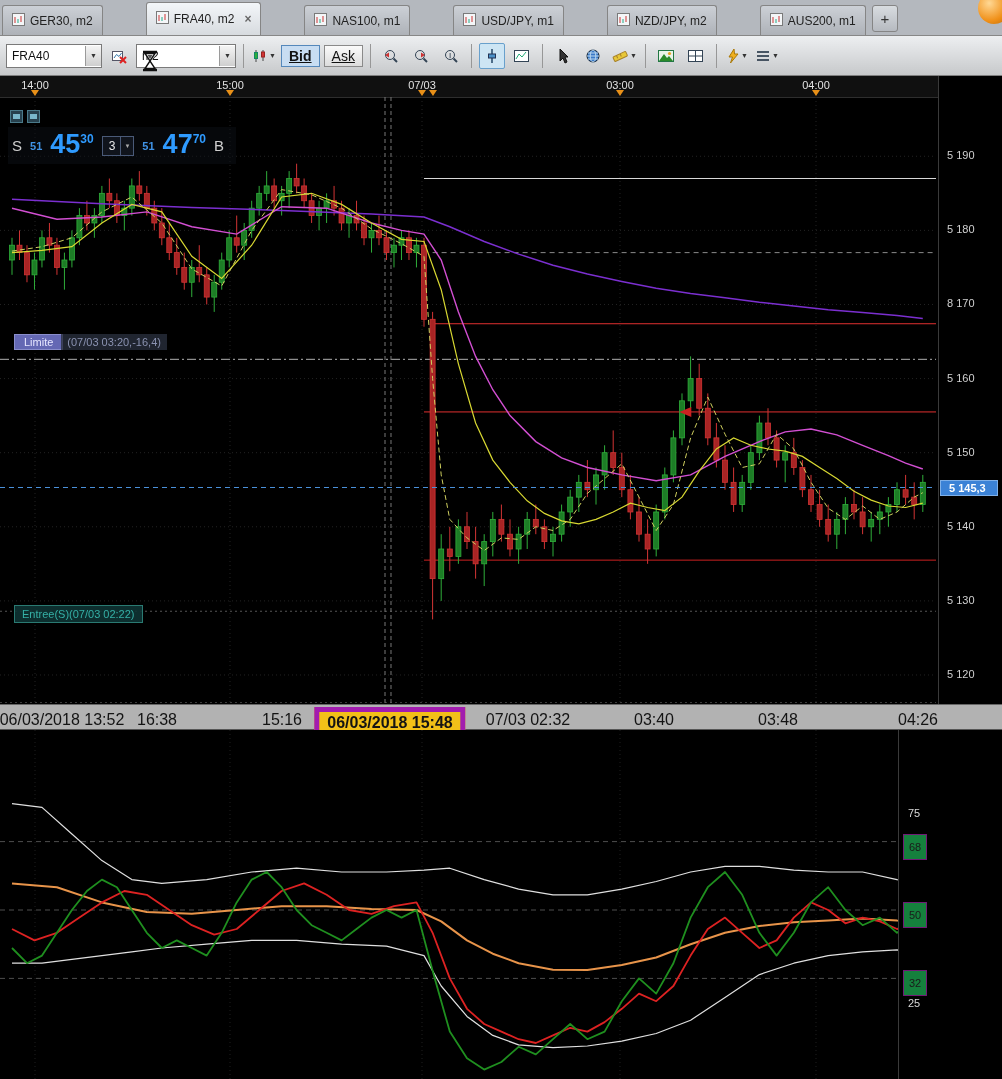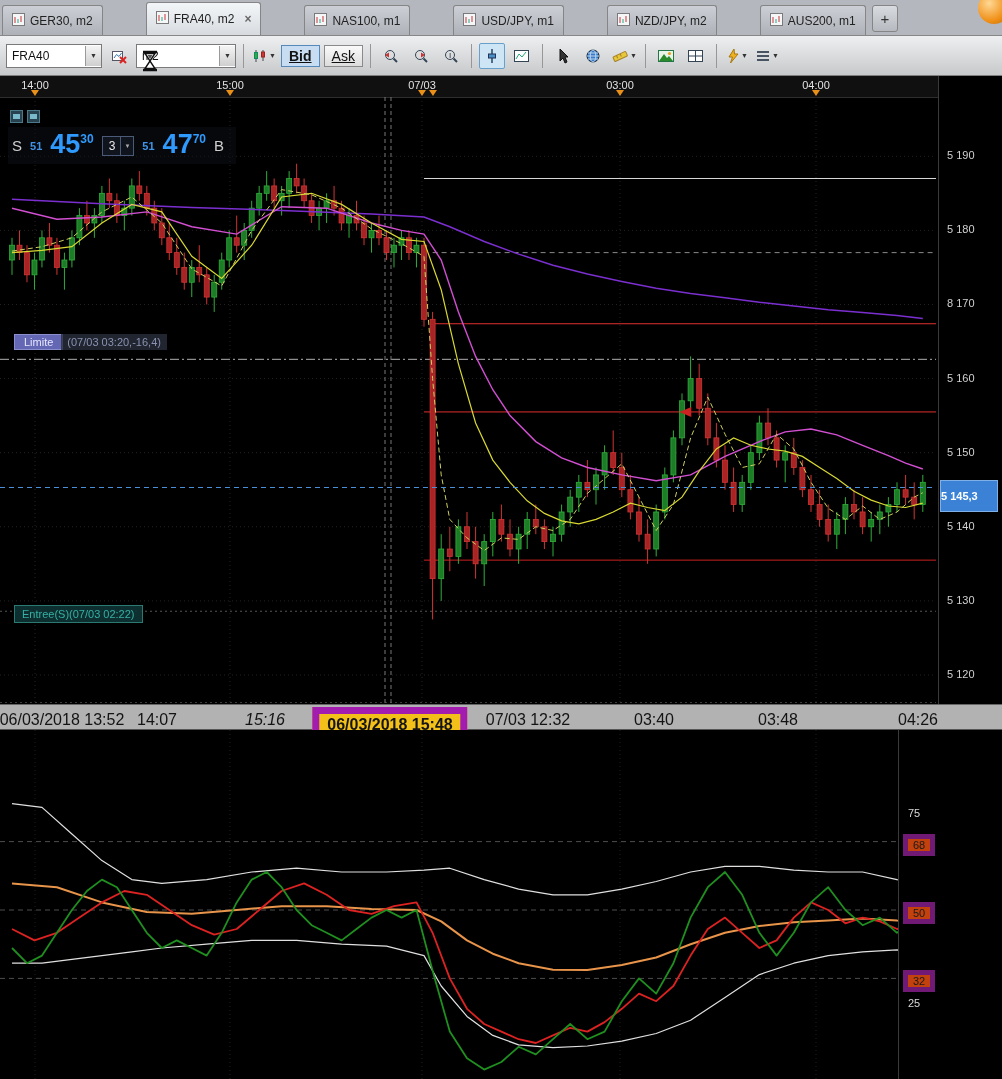--- a/index.html
+++ b/index.html
@@ -41,22 +41,22 @@
 
   
   .chart-wrap{position:absolute;left:0;top:76px;width:1002px;height:628px;background:#000;}
   .top-axis{position:absolute;left:0;top:0;width:938px;height:21px;background:#101010;border-bottom:1px solid #2e2e2e;}
   .ta-label{position:absolute;top:3px;font-size:11px;color:#e2e2e2;transform:translateX(-50%);}
   .ta-tri{position:absolute;top:14px;width:0;height:0;border-left:4px solid transparent;
           border-right:4px solid transparent;border-top:6px solid #e89018;transform:translateX(-50%);}
   svg.main{position:absolute;left:0;top:21px;}
   .right-scale{position:absolute;left:938px;top:0;width:64px;height:628px;background:#000;border-left:1px solid #3a3a3a;box-sizing:border-box;}
   .rs-label{position:absolute;left:8px;font-size:11px;color:#d0d0d0;}
-  .price-chip{position:absolute;left:1px;width:58px;height:32px;background:#3b82d6;color:#fff;font-size:11px;
-              font-weight:bold;display:flex;align-items:center;padding-left:0;box-sizing:border-box;border:1px solid #7fb0e8;}
+  .price-chip{position:absolute;left:1px;width:58px;height:16px;background:#3b82d6;color:#fff;font-size:11px;
+              font-weight:bold;display:flex;align-items:center;padding-left:8px;box-sizing:border-box;border:1px solid #7fb0e8;}
 
   .trade-widget{position:absolute;left:8px;top:34px;color:#ccc;}
   .tw-icons{display:flex;gap:4px;margin-bottom:4px;margin-left:2px;}
   .tw-ic{width:13px;height:13px;background:#27414e;border:1px solid #4a7a8a;box-sizing:border-box;
          display:flex;align-items:center;justify-content:center;}
   .tw-ic i{display:block;width:7px;height:5px;background:#7ab8cc;}
   .tw-row{display:flex;align-items:flex-start;gap:8px;background:rgba(12,16,22,0.5);padding:4px 12px 6px 4px;}
   .tw-side{font-size:15px;color:#cfcfcf;margin-top:6px;}
   .tw-sm{font-size:11px;font-weight:bold;color:#4093e6;margin-top:9px;}
   .tw-big{font-size:27px;font-weight:bold;color:#2f9bff;line-height:1;}
@@ -69,28 +69,28 @@
   .limit-tag{position:absolute;left:14px;top:258px;display:flex;align-items:center;font-size:11px;}
   .limit-chip{background:#6468b4;color:#e6e6ff;padding:1px 9px;border:1px solid #8a8ecc;}
   .limit-info{background:rgba(40,46,60,0.8);color:#8a92b0;padding:2px 6px;margin-left:-2px;}
   .entry-tag{position:absolute;left:14px;top:529px;background:rgba(14,52,52,0.9);border:1px solid #2a7a72;
              color:#35b0a6;font-size:11px;padding:2px 7px;}
 
   
   .bottom-axis{position:absolute;left:0;top:704px;width:1002px;height:26px;background:#b2b2b2;
                border-top:1px solid #666;border-bottom:1px solid #555;box-sizing:border-box;}
   .ba-label{position:absolute;top:6px;font-size:16px;color:#141414;transform:translateX(-50%);white-space:nowrap;}
-  .ba-label.hl{background:#f2c018;border:7px solid #a21caf;padding:2px 8px;top:2px;font-weight:bold;}
+  .ba-label.hl{background:#f2c018;border:5px solid #a21caf;padding:2px 8px;top:2px;font-weight:bold;}
 
   
   .lower-wrap{position:absolute;left:0;top:730px;width:1002px;height:349px;background:#000;}
   svg.osc{position:absolute;left:0;top:0;}
   .right-scale2{position:absolute;left:898px;top:0;width:64px;height:349px;background:#000;border-left:1px solid #3a3a3a;box-sizing:border-box;}
   .os-label{position:absolute;left:9px;font-size:11px;color:#d8d8d8;}
-  .os-label.boxed{background:#c2410c;color:#1a1a1a;border:5px solid #701a75;padding:0 5px;left:4px;}
+  .os-label.boxed{background:#15803d;color:#1a1a1a;border:1px solid #701a75;padding:6px 5px;left:4px;}
 </style>
 </head>
 <body>
 
 <div class="window">
 
   <div class="tabbar">
     <div id="tabs-host" style="display:flex;align-items:flex-end;gap:41px;">
         <div class="tab">
           <span><svg width="13" height="13">
@@ -598,24 +598,24 @@
 
     <div class="limit-tag">
       <span class="limit-chip">Limite</span>
       <span class="limit-info">(07/03 03:20,-16,4)</span>
     </div>
     <div class="entry-tag">Entree(S)(07/03 02:22)</div>
   </div>
 
   <div class="bottom-axis" id="bottom-axis">
       <div class="ba-label" style="left: 62px;">06/03/2018 13:52</div>
-      <div class="ba-label" style="left: 157px;">14:07</div>
-      <div class="ba-label" style="left: 265px; font-style: italic;">15:16</div>
+      <div class="ba-label" style="left: 157px;">16:38</div>
+      <div class="ba-label" style="left: 282px;">15:16</div>
       <div class="ba-label hl" style="left: 390px;">06/03/2018 15:48</div>
-      <div class="ba-label" style="left: 528px;">07/03 12:32</div>
+      <div class="ba-label" style="left: 528px;">07/03 02:32</div>
       <div class="ba-label" style="left: 654px;">03:40</div>
       <div class="ba-label" style="left: 778px;">03:48</div>
       <div class="ba-label" style="left: 898px; margin-left: 20px;">04:26</div>
     </div>
 
   <div class="lower-wrap">
     <svg class="osc" id="osc-svg" width="938" height="349">
         <line x1="35" y1="0" x2="35" y2="349" stroke="#1e1e1e" stroke-dasharray="1,3"></line>
         <line x1="230" y1="0" x2="230" y2="349" stroke="#1e1e1e" stroke-dasharray="1,3"></line>
         <line x1="422" y1="0" x2="422" y2="349" stroke="#1e1e1e" stroke-dasharray="1,3"></line>

